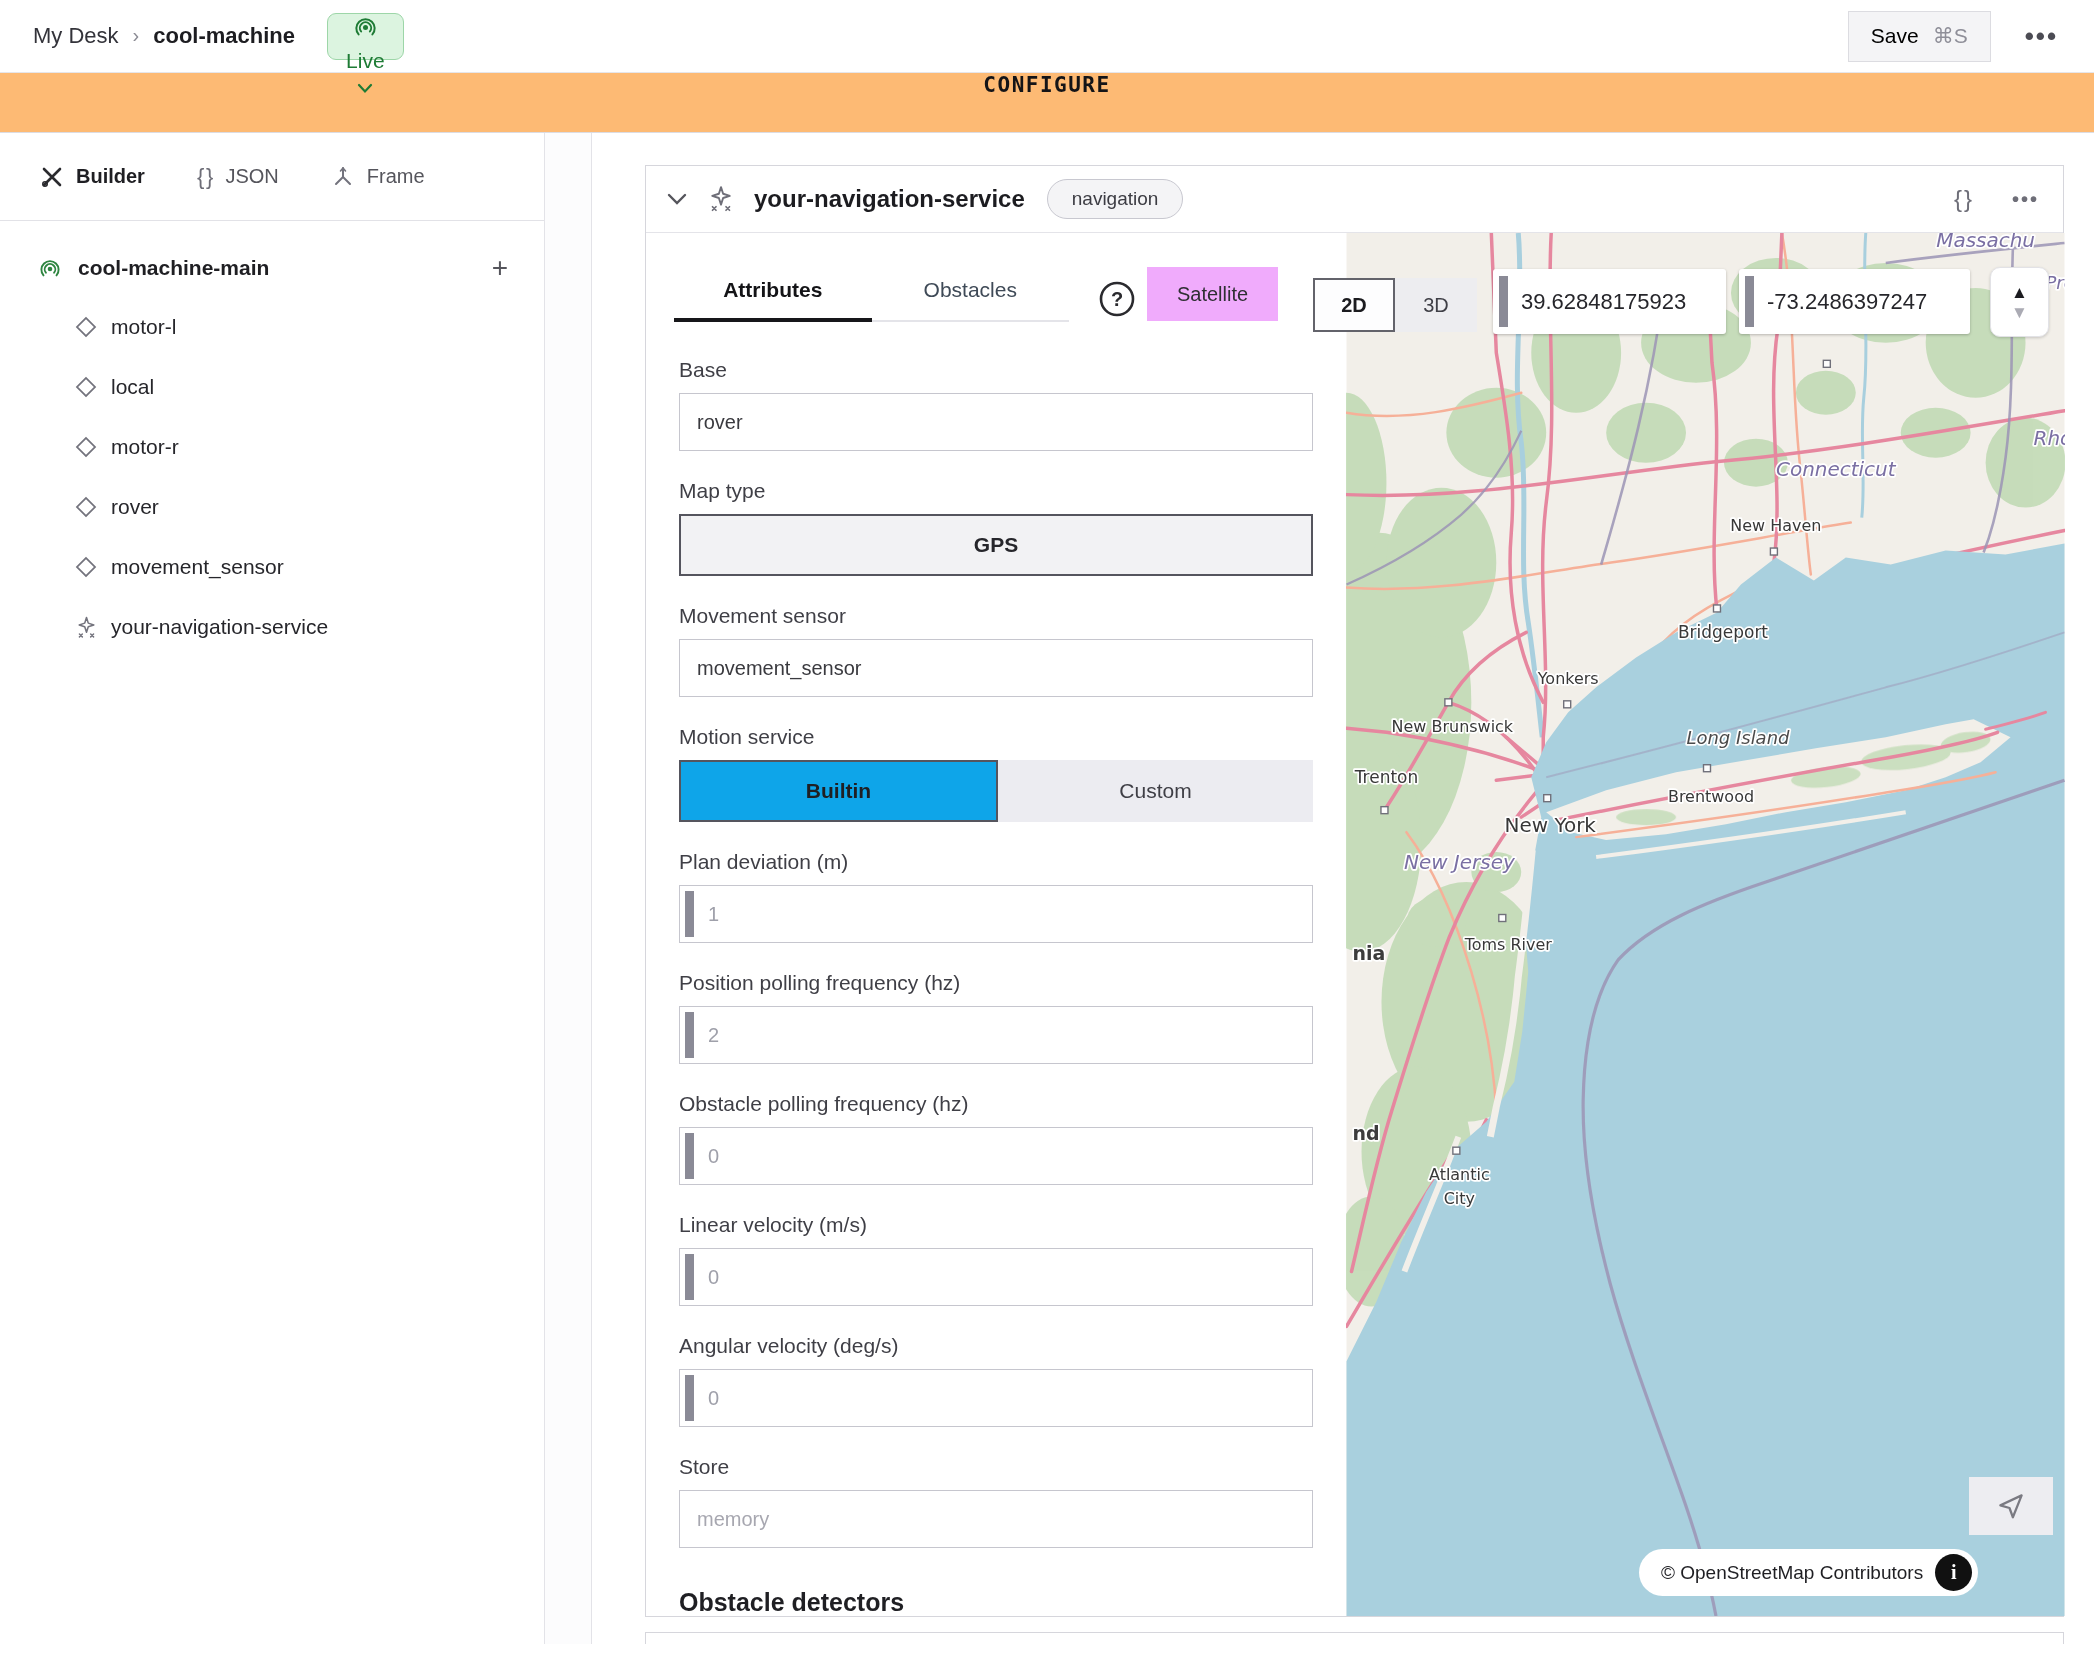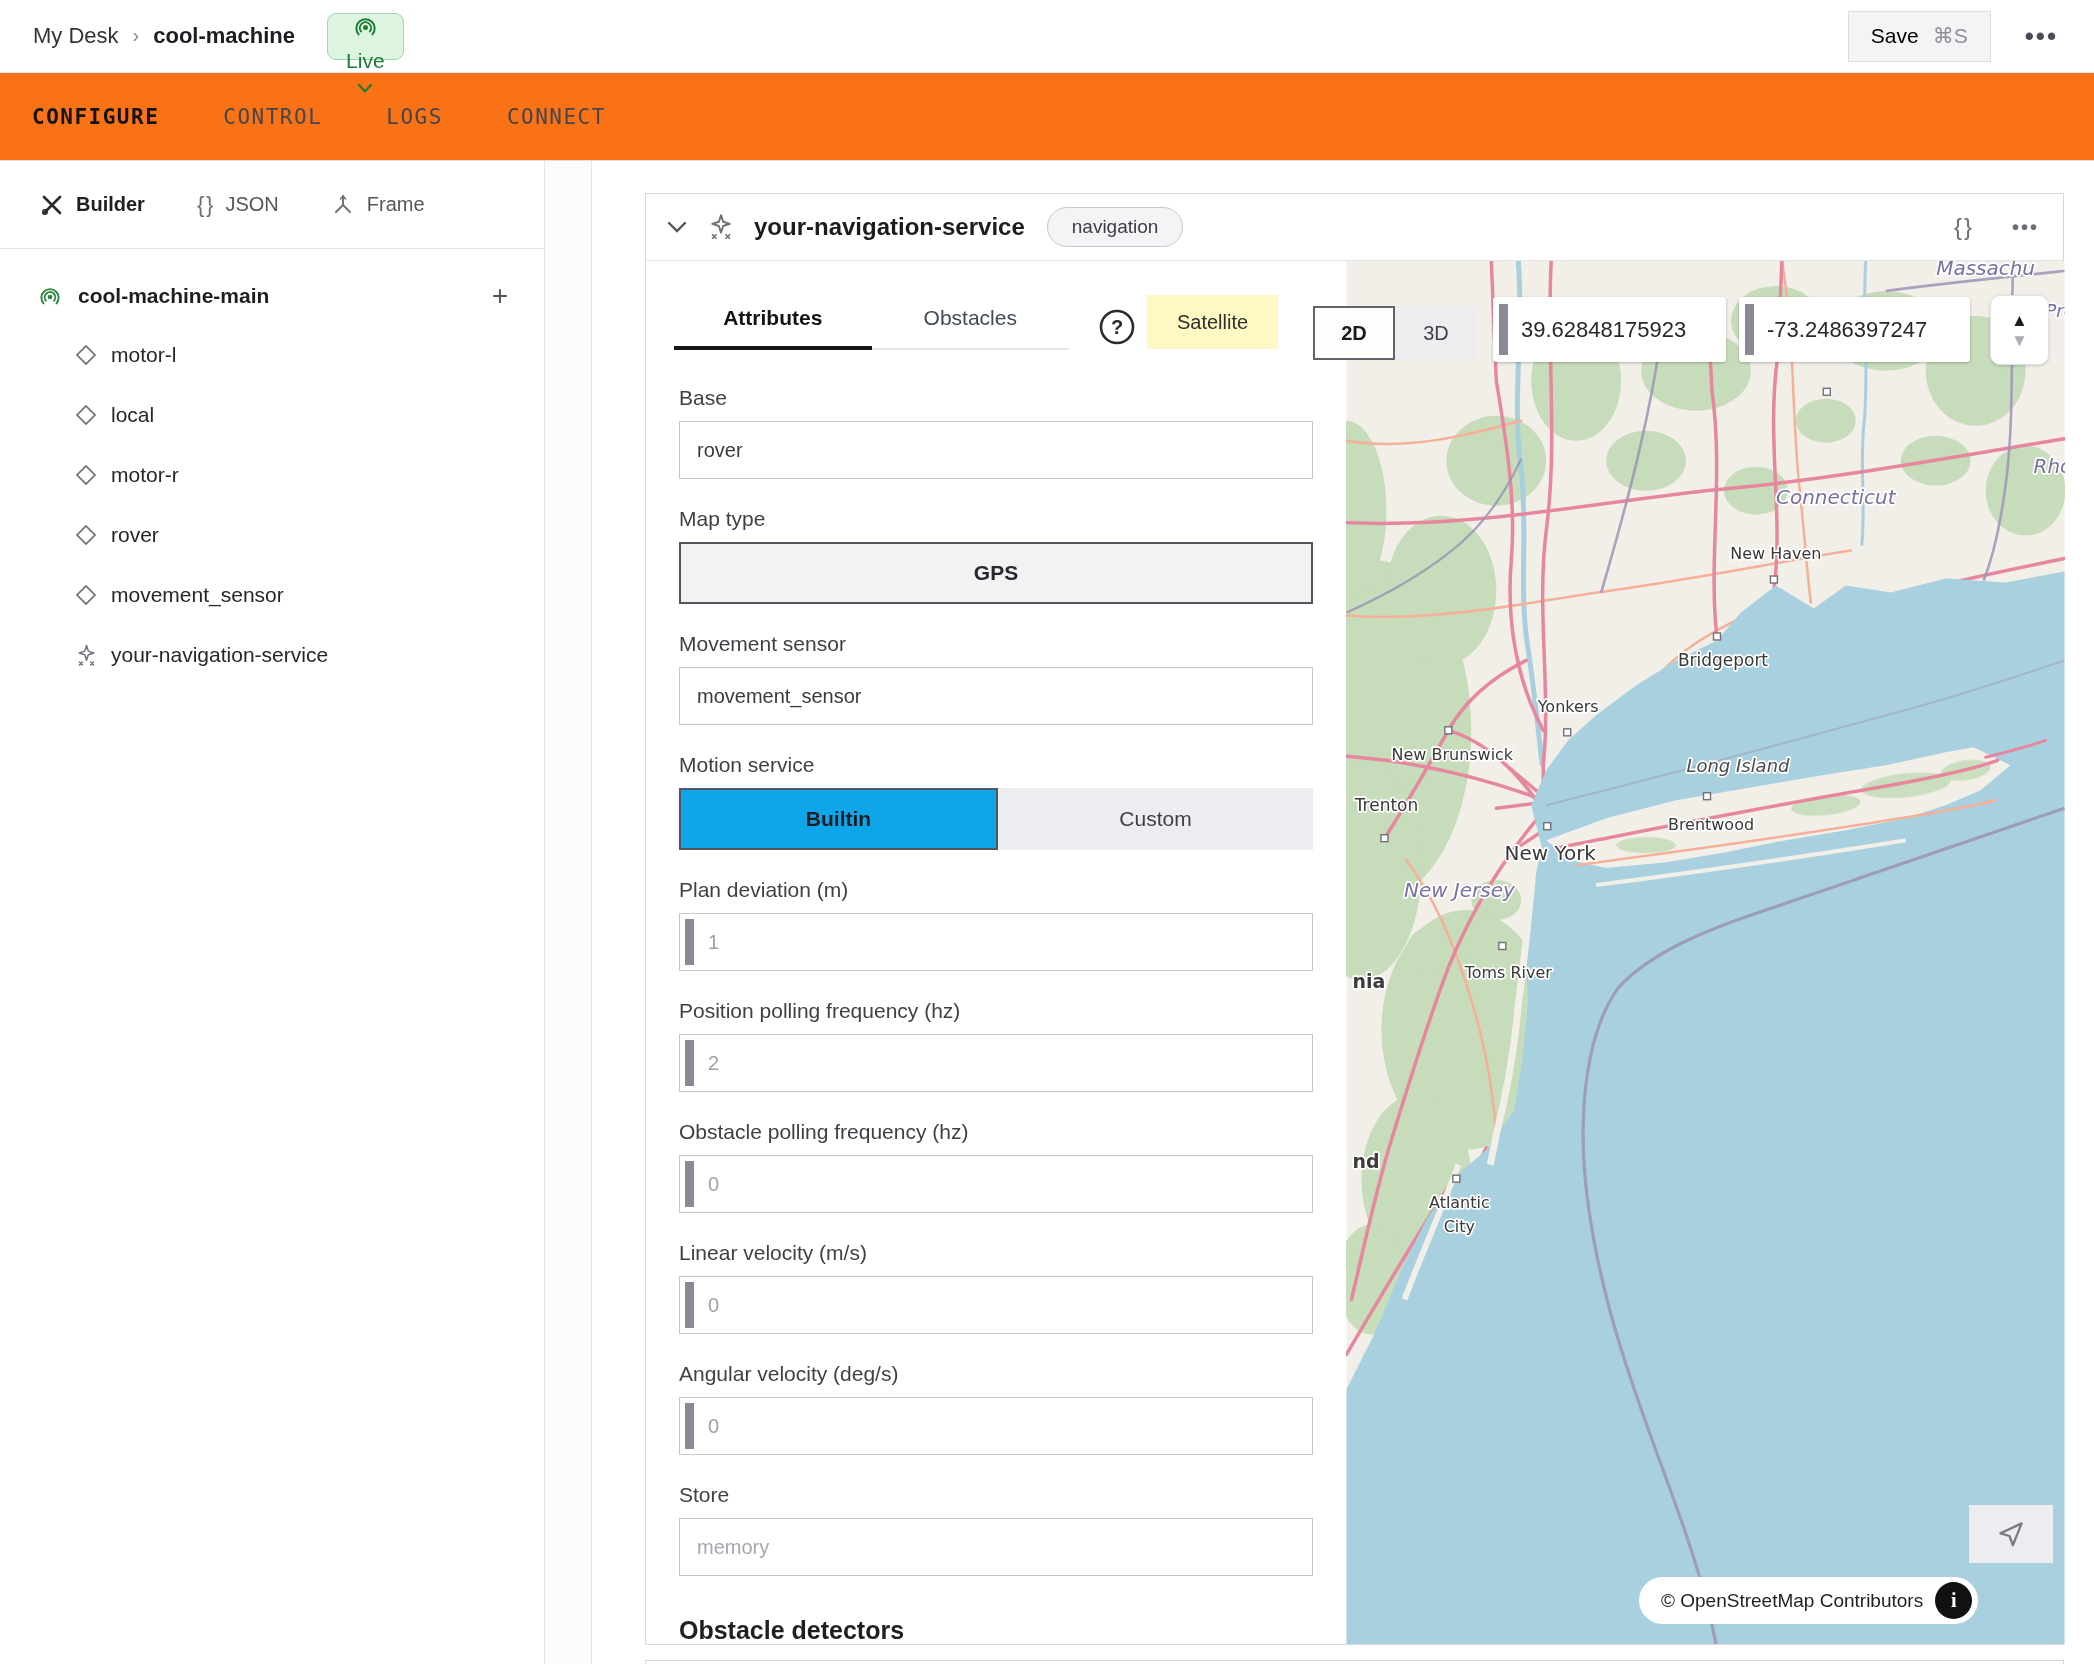--- a/index.html
+++ b/index.html
@@ -17,23 +17,23 @@
     padding:0 18px; color:#1e7b35; font-size:21px; cursor:pointer;flex-direction:column; }
   .hdr-spacer { flex:1; }
   .save-btn { display:flex; align-items:center; gap:14px; background:#f4f4f6;
     border:1px solid #dcdce1; height:51px; padding:0 22px; font-size:21px;
     font-family:inherit; cursor:pointer; }
   .save-btn .kbd { color:#8e8e98; }
   .hdr-more { margin-left:34px; background:none; border:none; font-size:26px; color:#4c4c54;
     letter-spacing:2px; cursor:pointer; font-weight:bold; }
 
   
-  .tabbar { height:88px; background:#f97316; border-bottom:1px solid #dcdce2;
+  .tabbar { height:60px; background:#fdba74; border-bottom:1px solid #dcdce2;
     display:flex; align-items:center; gap:64px; padding:0 32px;
-    font-family:"DejaVu Sans Mono","Liberation Mono",monospace; }
+    font-family:"DejaVu Sans Mono","Liberation Mono",monospace;flex-direction:column; }
   .tabbar .tab { font-size:21px; letter-spacing:1.5px; color:#45454d; cursor:pointer; }
   .tabbar .tab.active { font-weight:bold; color:#141417; }
 
   
   .content { display:flex; height:1511px; overflow:hidden; }
   .sidebar { width:545px; border-right:1px solid #e3e3e8; background:#fff; flex:none; }
   .gutter { width:47px; border-right:1px solid #e3e3e8; background:#fcfcfd; flex:none; }
   .main { flex:1; position:relative; background:#fff; overflow:hidden; }
 
   
@@ -90,21 +90,21 @@
     font-size:21px; font-weight:bold; color:#26262b; font-family:inherit; cursor:pointer; }
   .seg { display:flex; width:634px; height:62px; }
   .seg .opt { flex:1; display:flex; align-items:center; justify-content:center; font-size:21px;
     color:#3f3f46; background:#ececf1; cursor:pointer; }
   .seg .opt.sel { background:#0ea5e9; border:2px solid #55555e; font-weight:bold; color:#1f1f23; }
   .section-heading { font-size:25px; font-weight:bold; color:#1f1f23; margin-top:40px; }
 
   
   .ov { position:absolute; z-index:5; }
   .help-circle { left:452px; top:47px; width:38px; height:38px; }
-  .satellite-btn { left:501px; top:34px; width:131px; height:54px; background:#fef9c3;
+  .satellite-btn { left:501px; top:34px; width:131px; height:54px; background:#f0abfc;
     border:none; font-size:20px; color:#2f2f33; font-family:inherit; cursor:pointer; }
   .dim-toggle { left:667px; top:45px; height:54px; display:flex; }
   .dim { width:82px; display:flex; align-items:center; justify-content:center; font-size:20px;
     cursor:pointer; }
   .dim.sel { background:#fdfdfe; border:2px solid #63636b; font-weight:bold; color:#1b1b1f; }
   .dim:not(.sel) { background:#ededf0; color:#3f3f46; }
   .coord { top:36px; height:65px; background:#fff; border-radius:3px;
     box-shadow:0 1px 3px rgba(0,0,0,.25); overflow:hidden; }
   .coord.lat { left:847px; width:233px; }
   .coord.lng { left:1093px; width:231px; }

